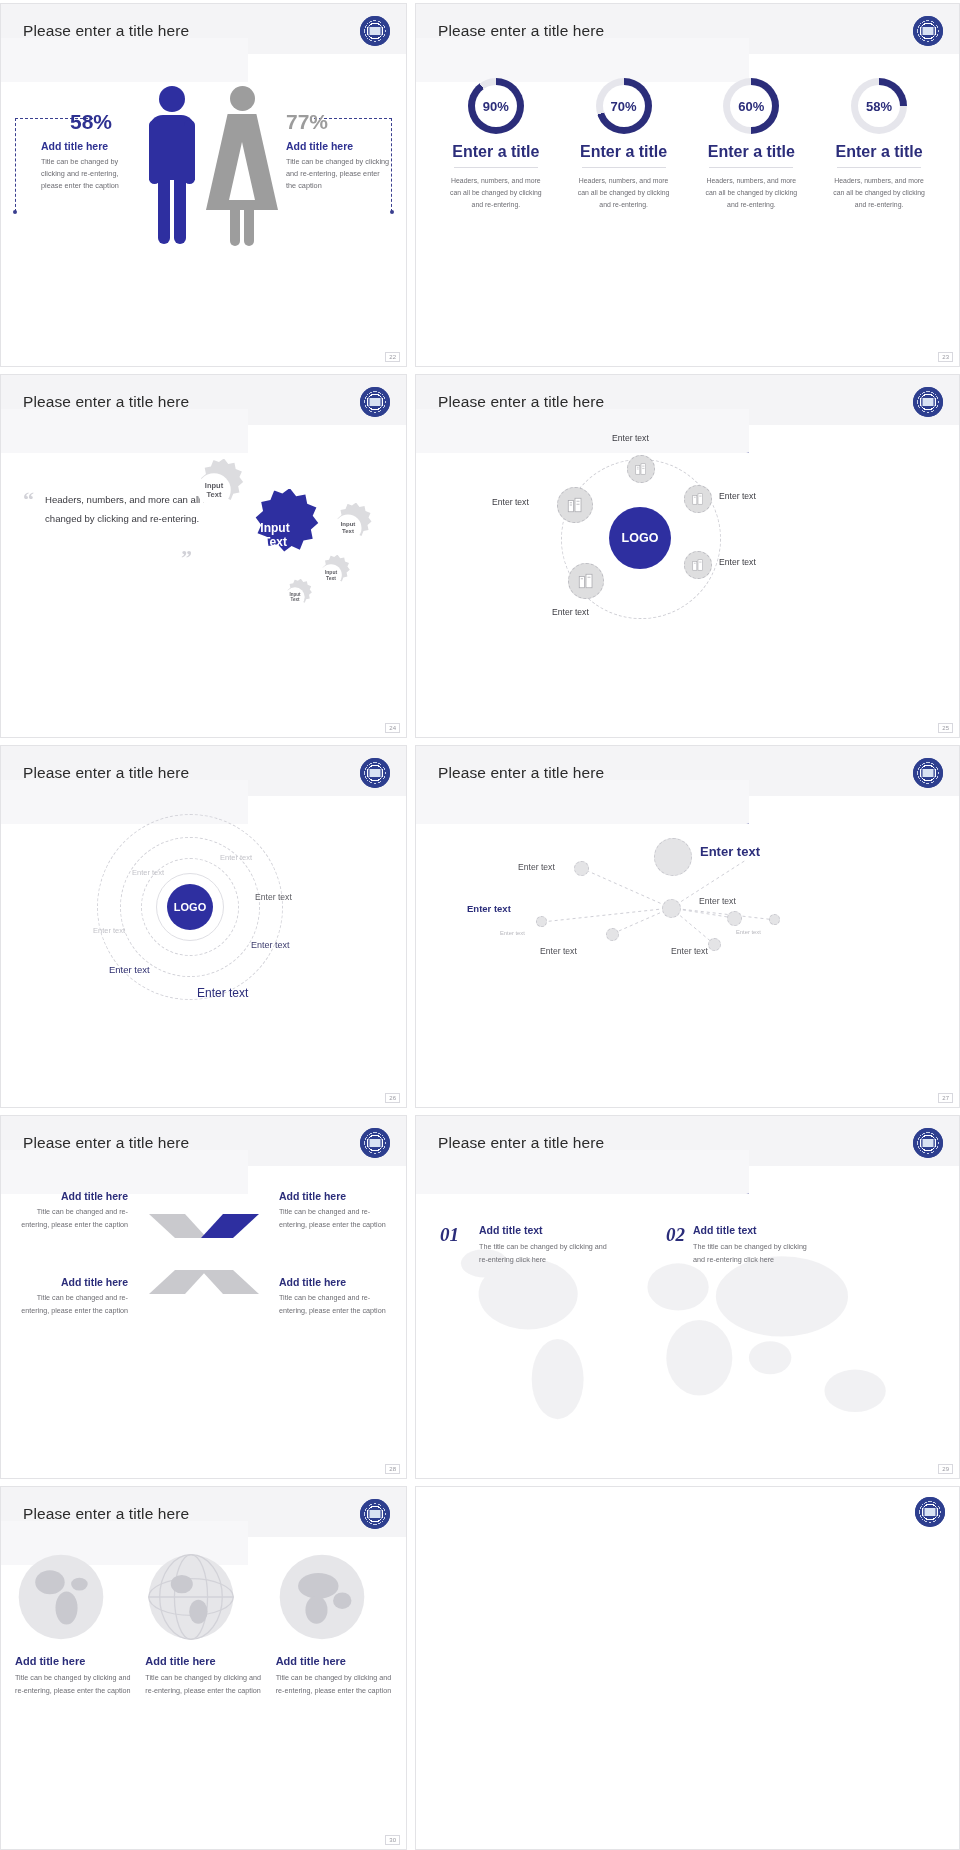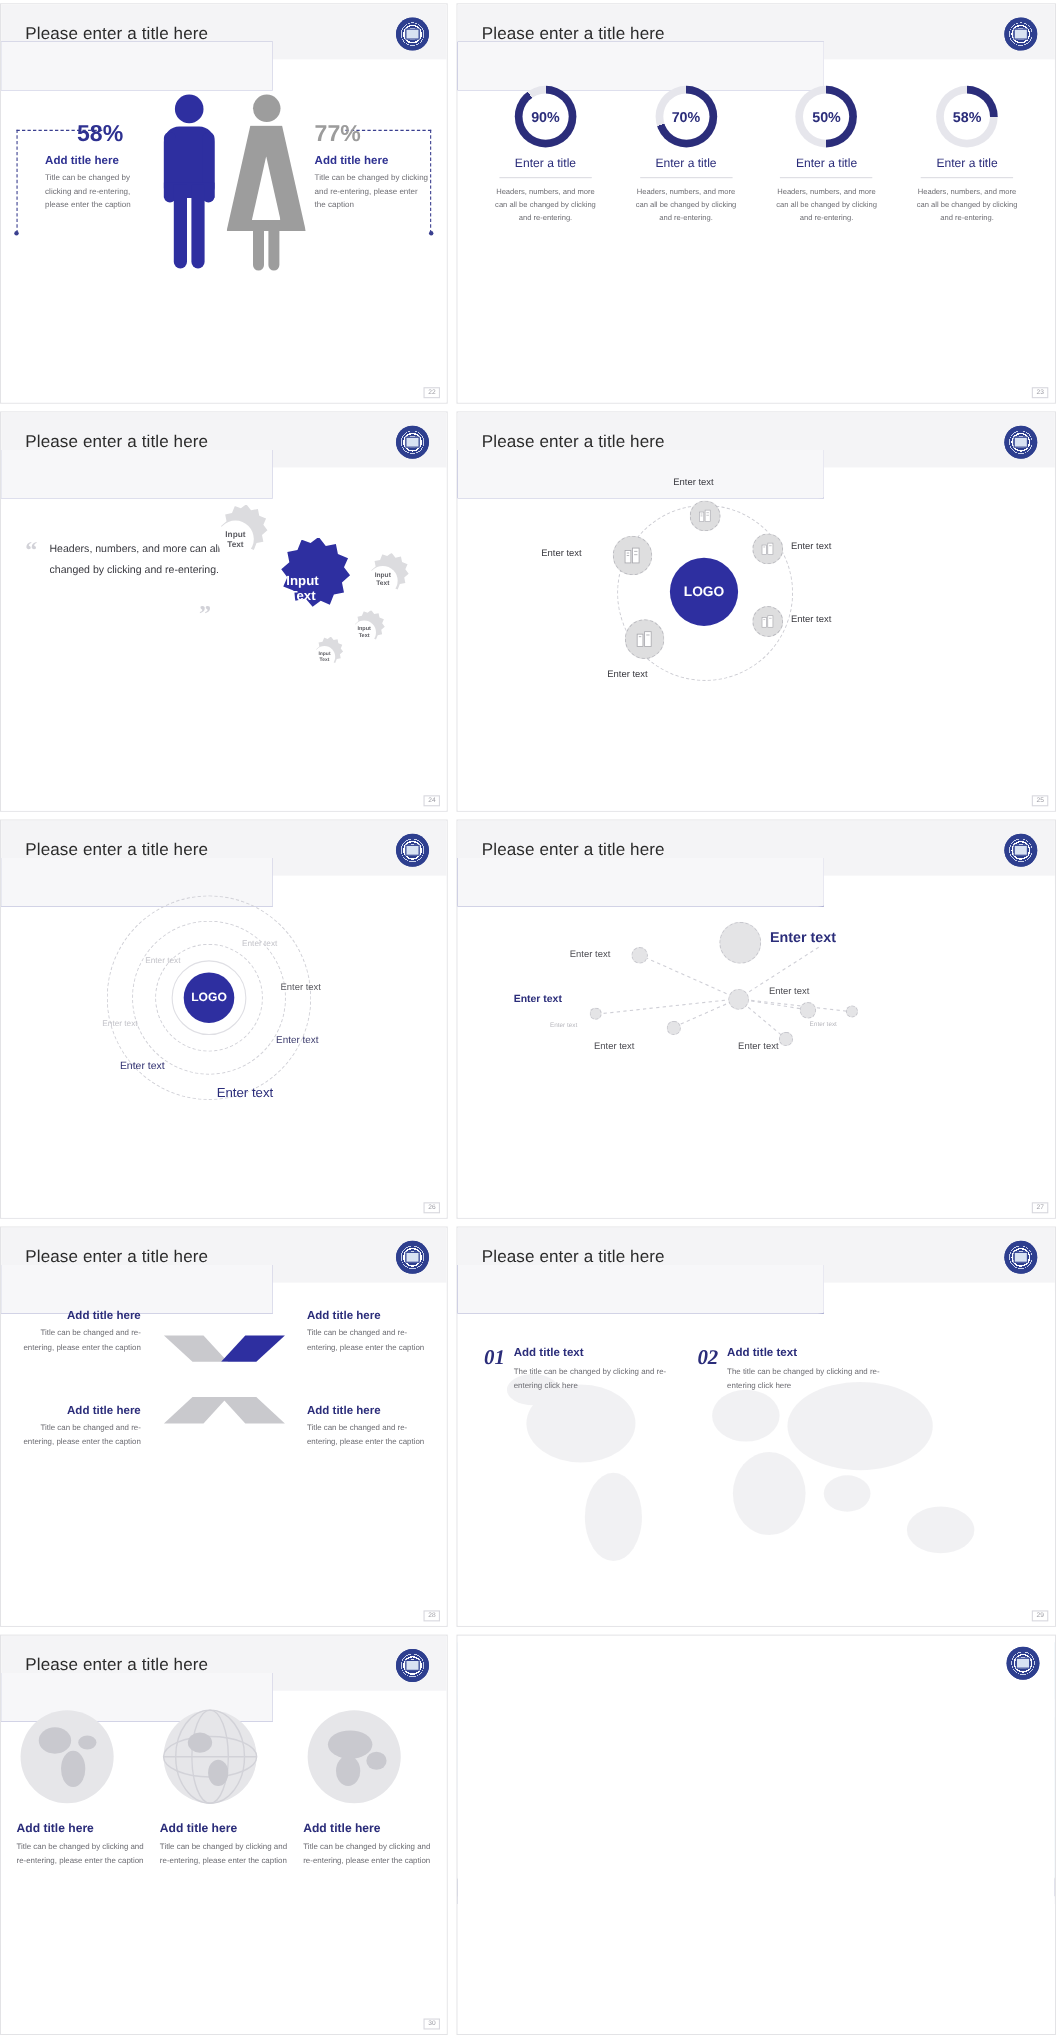--- a/index.html
+++ b/index.html
@@ -120,21 +120,21 @@
   .dcell{ width:100px; text-align:center; }
   .donut{
     width:56px;height:56px;border-radius:50%;margin:0 auto;
     display:flex;align-items:center;justify-content:center;position:relative;
   }
   .donut:after{
     content:""; position:absolute; left:7px; top:7px; right:7px; bottom:7px;
     background:#fff; border-radius:50%;
   }
   .donut span{ position:relative; z-index:2; font-size:13px; font-weight:bold; color:#2b2d7a;}
-  .dtitle{ font-size:11px; font-weight:normal; color:#2b2d7a; margin-top:9px; }
+  .dtitle{ font-size:16px; font-weight:bold; color:#2b2d7a; margin-top:9px; }
   .dline{ height:1px; background:#dcdce2; margin:6px 8px 7px 8px;}
   .dtext{ font-size:6.9px; color:#6d6d73; line-height:1.75;}
 
   
   .quote{
     position:absolute; left:26px; top:56px; width:190px;
     font-size:9.6px; color:#3a3a40; line-height:1.95;
   }
   .qmark{ position:absolute; font-size:22px; color:#d2d2d8; font-weight:bold; font-family:"Liberation Serif",serif;}
   .gearwrap{ position:absolute; }
@@ -283,21 +283,21 @@
             <div class="donut" style="background:conic-gradient(#2b2d7a 0% 70%, #e6e6ec 70% 100%);">
               <span>70%</span>
             </div>
             <div class="dtitle">Enter a title</div>
             <div class="dline"></div>
             <div class="dtext">Headers, numbers, and more can all be changed by clicking and re-entering.</div>
           </div>
 
           <div class="dcell">
             <div class="donut" style="background:conic-gradient(#2b2d7a 0% 50%, #e6e6ec 50% 100%);">
-              <span>50%</span>
+              <span>60%</span>
             </div>
             <div class="dtitle">Enter a title</div>
             <div class="dline"></div>
             <div class="dtext">Headers, numbers, and more can all be changed by clicking and re-entering.</div>
           </div>
 
           <div class="dcell">
             <div class="donut" style="background:conic-gradient(#2b2d7a 0% 25%, #e6e6ec 25% 100%);">
               <span>58%</span>
             </div>
@@ -597,31 +597,31 @@
             <ellipse cx="222" cy="72" rx="26" ry="20"></ellipse>
             <ellipse cx="240" cy="132" rx="28" ry="32"></ellipse>
             <ellipse cx="310" cy="80" rx="56" ry="34"></ellipse>
             <ellipse cx="372" cy="160" rx="26" ry="18"></ellipse>
             <ellipse cx="300" cy="132" rx="18" ry="14"></ellipse>
             <ellipse cx="58" cy="52" rx="20" ry="12"></ellipse>
           </g>
         </svg>
 
         <div style="position:absolute;left:24px;top:56px;width:170px;">
-          <div style="display:flex;align-items:flex-start;gap:8px;">
+          <div style="display:flex;align-items:flex-start;gap:20px;">
             <div class="num01">01</div>
             <div>
               <div class="mtitle">Add title text</div>
               <div class="mtext">The title can be changed by clicking and re-entering click here</div>
             </div>
           </div>
         </div>
 
         <div style="position:absolute;left:218px;top:56px;width:180px;">
-          <div style="display:flex;align-items:flex-start;gap:8px;">
+          <div style="display:flex;align-items:flex-start;gap:8px;margin-left:32px;">
             <div class="num01">02</div>
             <div>
               <div class="mtitle">Add title text</div>
               <div class="mtext">The title can be changed by clicking and re-entering click here</div>
             </div>
           </div>
         </div>
       </div>
       <div class="pnum">29</div>
     </div>

